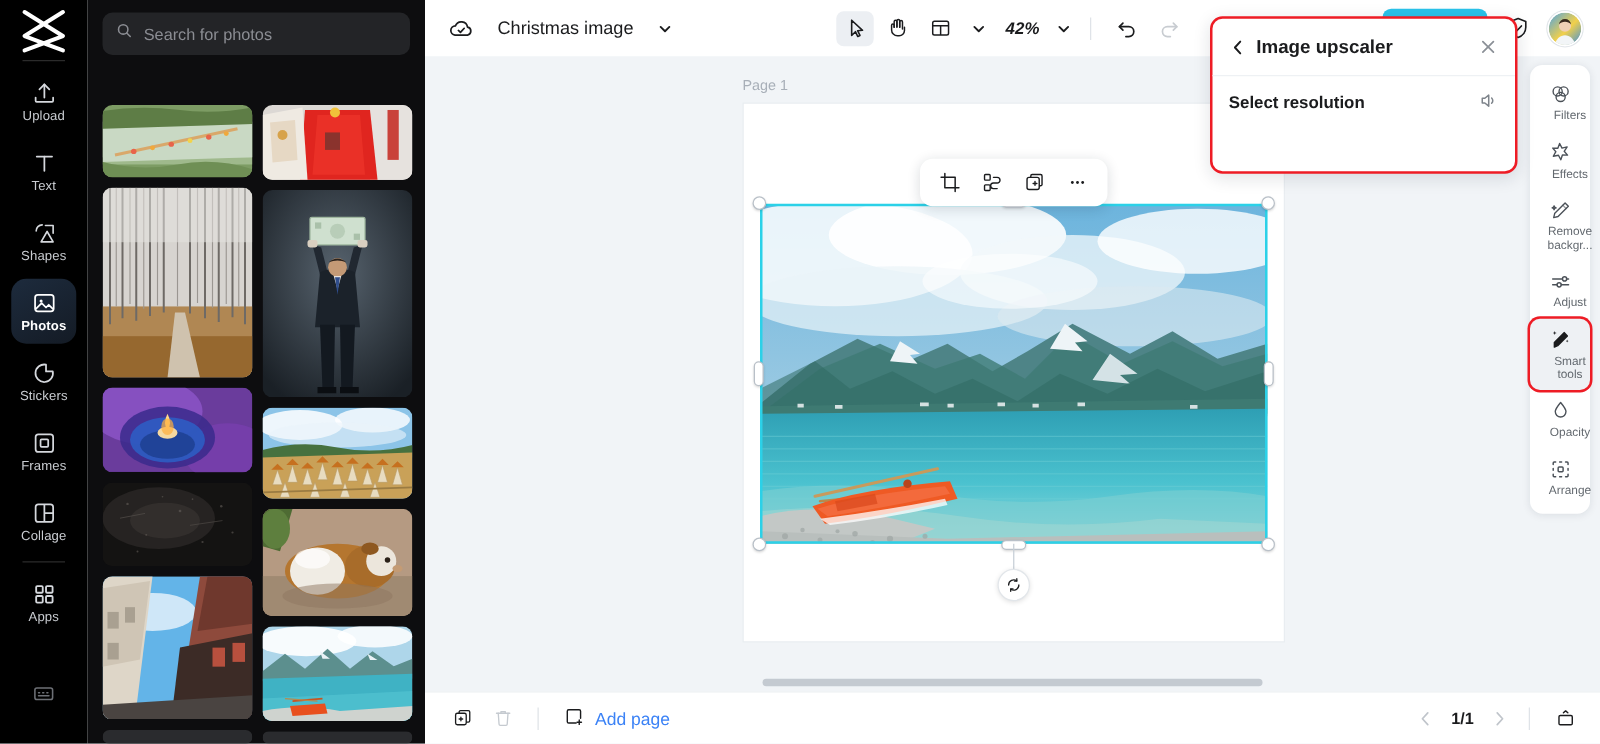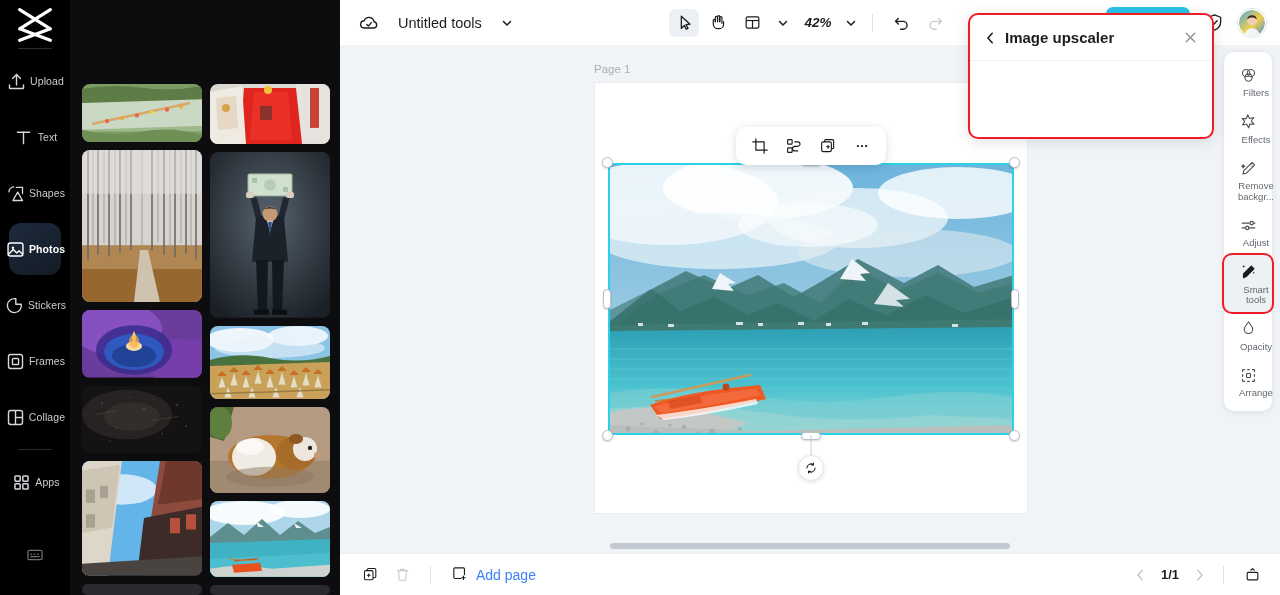--- a/index.html
+++ b/index.html
@@ -14,21 +14,21 @@
   
   .rail {
     width: 70px; height: 595px; background: #000000;
     display: flex; flex-direction: column; align-items: center;
     padding-top: 6px; flex-shrink: 0; position: relative;
   }
   .rail-logo { width: 46px; height: 38px; display: flex; align-items: center; justify-content: center; margin-bottom: 2px; }
   .rail-div { width: 34px; height: 1px; background: #2b2b2b; margin: 2px 0 6px; }
   .rail-item {
     width: 52px; height: 52px; border-radius: 12px;
-    display: flex; align-items: center; justify-content: center;
+    display: flex; flex-direction: column; align-items: center; justify-content: center;
     gap: 3px; margin-bottom: 4px; cursor: pointer;
   }
   .rail-item.active { background: linear-gradient(150deg,#1d2b3d,#141b25); }
   .rail-ico { width: 22px; height: 22px; display: flex; align-items: center; justify-content: center; }
   .rail-ico svg { width: 21px; height: 21px; }
   .rail-lbl { font-size: 10.5px; color: #c9ccd1; letter-spacing: .1px; line-height: 1; }
   .rail-item.active .rail-lbl { color: #ffffff; font-weight: 700; }
   .rail-bottom { position: absolute; bottom: 10px; }
   .rail-bottom .rail-ico svg { width: 20px; height: 20px; }
 
@@ -290,20 +290,31 @@
       <span class="rail-ico">
         <svg viewBox="0 0 24 24" fill="none" stroke="#6d7076" stroke-width="1.5">
           <rect x="3.5" y="6.5" width="17" height="11" rx="2"></rect>
           <path d="M7 11h1M11 11h1M15 11h1M7 14h10" stroke-linecap="round"></path>
         </svg>
       </span>
     </div>
   </div>
 
   <div class="panel">
+    <div class="search-wrap">
+      <div class="search-box">
+        <span>
+          <svg viewBox="0 0 24 24" fill="none" stroke="#8b8d93" stroke-width="2" stroke-linecap="round">
+            <circle cx="10.5" cy="10.5" r="6"></circle>
+              <path d="M15 15l4.5 4.5"></path>
+          </svg>
+        </span>
+        <input type="text" placeholder="Search for photos" style="">
+      </div>
+    </div>
 
 
     <div class="grid">
 
       <div class="col">
         <div class="thumb" style="height:61px">
           <svg viewBox="0 0 120 61" preserveAspectRatio="none">
             <rect width="120" height="61" fill="#7d9c64"></rect>
             <rect y="8" width="120" height="42" fill="#9fb98c"></rect>
             <rect y="14" width="120" height="30" fill="#b9cfb0"></rect>
@@ -533,21 +544,21 @@
 
   <div class="main">
 
     <div class="topbar">
       <span class="cloud-ico">
         <svg viewBox="0 0 24 24" fill="none" stroke="#1b1c1e" stroke-width="1.5" stroke-linecap="round" stroke-linejoin="round">
           <path d="M6.5 17.5a4 4 0 0 1 .4-7.98 5.5 5.5 0 0 1 10.6 1.1A3.5 3.5 0 0 1 17.5 17.5Z"></path>
           <path d="M9.5 13.5 11.3 15.2 14.6 11.6"></path>
         </svg>
       </span>
-      <span class="doc-title">Untitled tools</span>
+      <span class="doc-title">Christmas image</span>
       <span class="chev">
         <svg viewBox="0 0 12 12" fill="none" stroke="#1b1c1e" stroke-width="1.5" stroke-linecap="round" stroke-linejoin="round">
           <path d="M2.5 4.5 6 8 9.5 4.5"></path>
         </svg>
       </span>
 
       <div class="tb-center">
         <div class="tb-btn sel">
           <svg viewBox="0 0 24 24" fill="none" stroke="#1b1c1e" stroke-width="1.6" stroke-linejoin="round">
             <path d="M8 4 L8 19.5 L11.8 15.6 L14.2 20.5 L16.4 19.4 L14 14.6 L19 14.2 Z"></path>
@@ -759,20 +770,29 @@
             <path d="M7 1.5 2 7 7 12.5"></path>
           </svg>
         </span>
         <span class="up-title">Image upscaler</span>
         <span class="up-close">
           <svg viewBox="0 0 16 16" fill="none" stroke="#8b9097" stroke-width="1.5" stroke-linecap="round">
             <path d="M3.5 3.5 12.5 12.5M12.5 3.5 3.5 12.5"></path>
           </svg>
         </span>
       </div>
+      <div class="up-row">
+        <span class="up-sub">Select resolution</span>
+        <span class="up-speaker">
+          <svg viewBox="0 0 16 16" fill="none" stroke="#7e848b" stroke-width="1.3" stroke-linejoin="round">
+            <path d="M3 6h2.2L8.5 3.3v9.4L5.2 10H3Z"></path>
+              <path d="M11 5.8a3 3 0 0 1 0 4.4" stroke-linecap="round"></path>
+          </svg>
+        </span>
+      </div>
     </div>
 
     <div class="rrail">
       <div class="rr-item">
         <span class="rr-ico">
           <svg viewBox="0 0 24 24" fill="none" stroke="#4b5158" stroke-width="1.4">
             <circle cx="9" cy="9" r="4.6"></circle>
               <circle cx="15" cy="9" r="4.6"></circle>
               <circle cx="12" cy="14.6" r="4.6"></circle>
           </svg>

